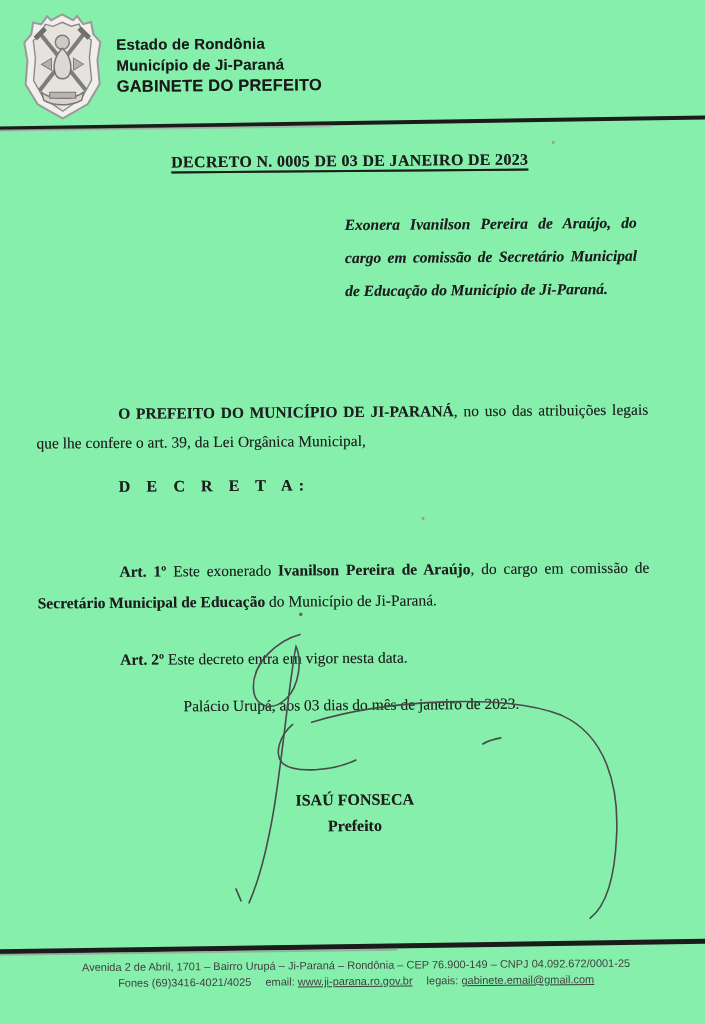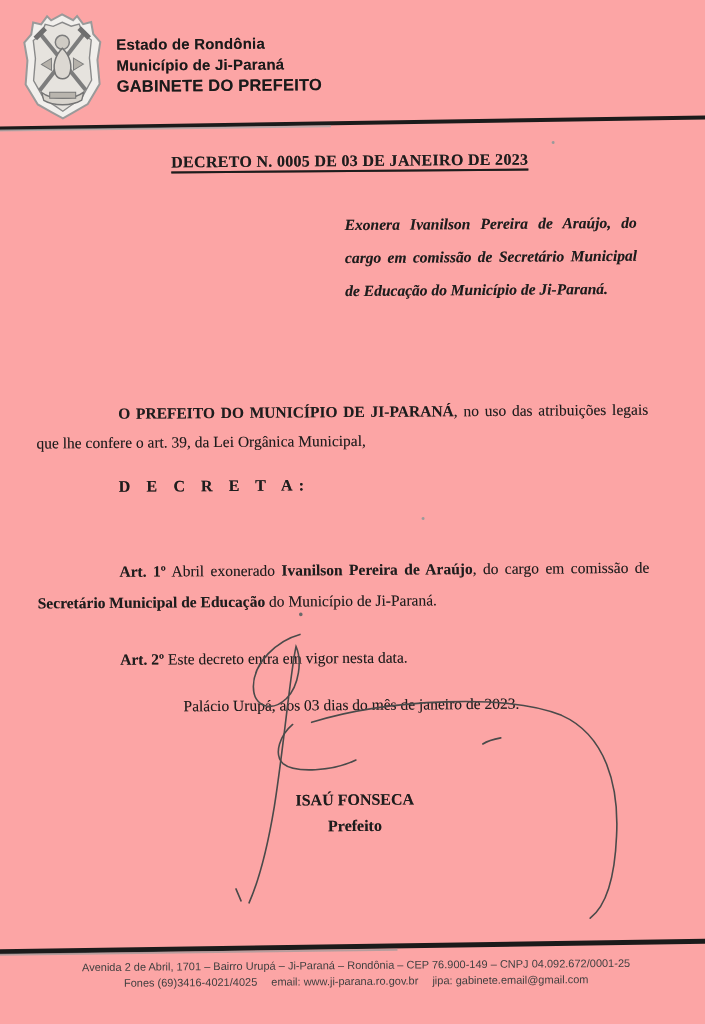--- a/index.html
+++ b/index.html
@@ -1,19 +1,19 @@
 <!DOCTYPE html>
 <html><head>
 <meta charset="utf-8">
 <style>
   html,body{margin:0;padding:0;background:#e9e9e9;}
   .page{
     position:relative;
     width:705px;height:1024px;
-    background:#fca5a5;
+    background:#86efac;
     overflow:hidden;
     font-family:"Liberation Serif", serif;
     color:#1d1d1d;
   }
   .sheet{
     position:absolute;inset:0;
     transform:rotate(-0.45deg);
     transform-origin:50% 50%;
   }
   
@@ -59,21 +59,21 @@
   .art2{top:633px;}
   .b{font-weight:bold;}
   .dateline{position:absolute;left:182px;top:696px;font-size:15.5px;text-shadow:0 0 .4px rgba(0,0,0,.35);}
   .sig{position:absolute;left:0;top:787px;width:705px;text-align:center;font-weight:bold;font-size:16px;line-height:26px;text-shadow:0 0 .5px rgba(0,0,0,.45);}
   
   .footer{
     position:absolute;left:0;top:957px;width:705px;text-align:center;
     font-family:"Liberation Sans", sans-serif;
     font-size:11px;line-height:16px;color:#3f3f3f;
   }
-  .footer .lnk{}
+  .footer .lnk{text-decoration:underline;}
   .footer .gap{display:inline-block;width:14px;}
   
   .ink{position:absolute;left:0;top:0;width:705px;height:1024px;pointer-events:none;}
 </style>
 </head>
 <body>
 
 <div class="page">
   <div class="sheet">
 
@@ -100,21 +100,21 @@
     <div class="rule-top-fuzz rule"></div>
 
     <div class="title">DECRETO N. 0005 DE 03 DE JANEIRO DE 2023</div>
 
     <div class="ementa">Exonera Ivanilson Pereira de Araújo, do cargo em comissão de Secretário Municipal de Educação do Município de Ji-Paraná.</div>
 
     <p class="para indent preamble"><span class="b">O PREFEITO DO MUNICÍPIO DE JI-PARANÁ</span><span>, no uso das atribuições legais que lhe confere o art. 39, da Lei Orgânica Municipal,</span></p>
 
     <div class="decreta">D E C R E T A:</div>
 
-    <p class="para indent art1"><span class="b">Art. 1º</span><span> Abril exonerado </span><span class="b">Ivanilson Pereira de Araújo</span><span>, do cargo em comissão de </span><span class="b">Secretário Municipal de Educação</span><span> do Município de Ji-Paraná.</span></p>
+    <p class="para indent art1"><span class="b">Art. 1º</span><span> Este exonerado </span><span class="b">Ivanilson Pereira de Araújo</span><span>, do cargo em comissão de </span><span class="b">Secretário Municipal de Educação</span><span> do Município de Ji-Paraná.</span></p>
 
     <p class="para indent art2"><span class="b">Art. 2º</span><span> Este decreto entra em vigor nesta data.</span></p>
 
     <div class="dateline">Palácio Urupá, aos 03 dias do mês de janeiro de 2023.</div>
 
     <div class="sig">
       <div>ISAÚ FONSECA</div>
       <div>Prefeito</div>
     </div>
 
@@ -128,17 +128,17 @@
       </g>
       <circle cx="300" cy="614" r="1.8" fill="#6a6a6a"></circle>
       <circle cx="556" cy="144" r="1.5" fill="#9a9a9a"></circle>
       <circle cx="423" cy="519" r="1.5" fill="#9a9a9a"></circle>
     </svg>
 
     <div class="rule rule-bottom"></div>
     <div class="rule-bottom-fuzz rule"></div>
     <div class="footer">
       <div>Avenida 2 de Abril, 1701 – Bairro Urupá – Ji-Paraná – Rondônia – CEP 76.900-149 – CNPJ 04.092.672/0001-25</div>
-      <div><span>Fones (69)3416-4021/4025</span><span class="gap"></span><span>email: </span><span class="lnk">www.ji-parana.ro.gov.br</span><span class="gap"></span><span>jipa: </span><span class="lnk">gabinete.email@gmail.com</span></div>
+      <div><span>Fones (69)3416-4021/4025</span><span class="gap"></span><span>email: </span><span class="lnk">www.ji-parana.ro.gov.br</span><span class="gap"></span><span>legais: </span><span class="lnk">gabinete.email@gmail.com</span></div>
     </div>
 
   </div>
 </div>
 
 </body></html>

